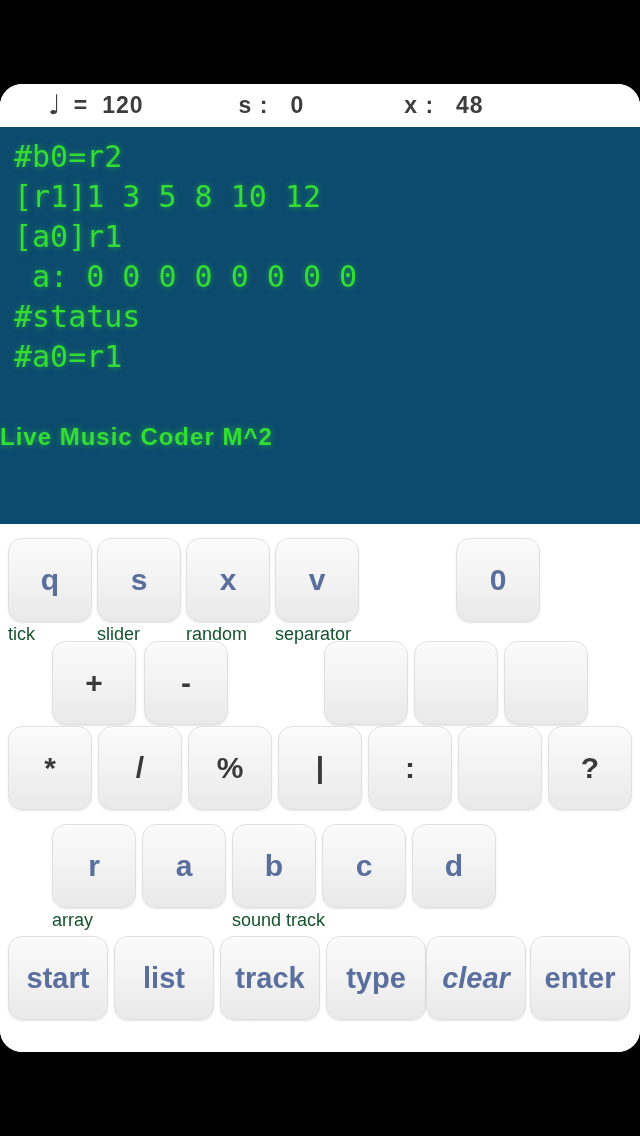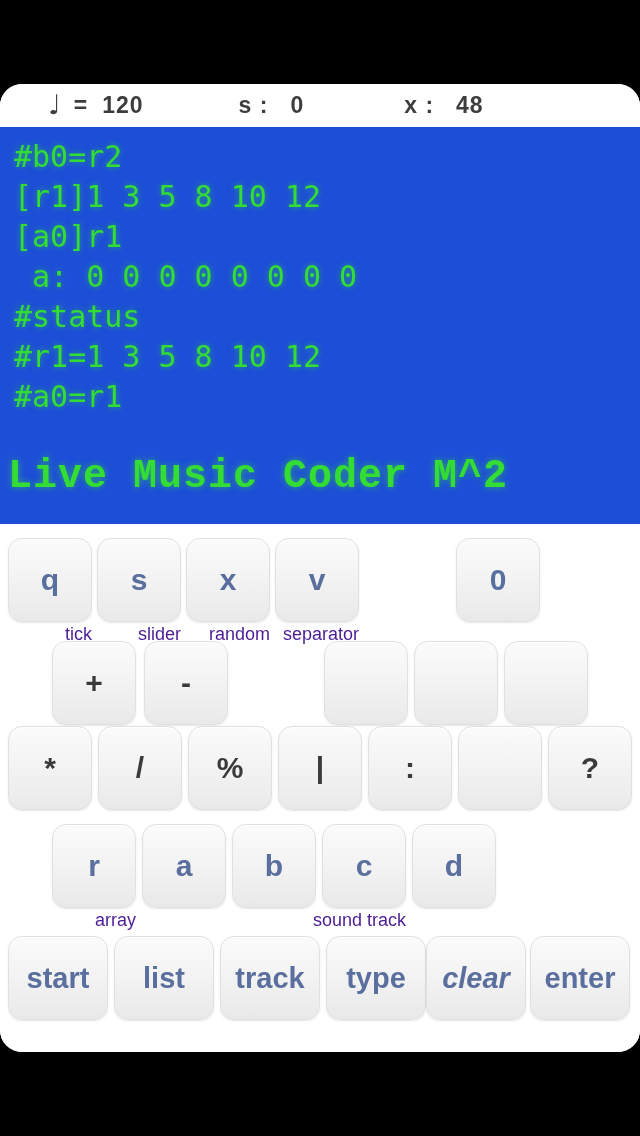--- a/index.html
+++ b/index.html
@@ -68,44 +68,44 @@
   #slider-cell { margin-left: 95px; }
   #xval-cell   { margin-left: 100px; }
 
   
   #terminal {
     position: absolute;
     left: 0;
     top: 43px;
     width: 640px;
     height: 397px;
-    background: #1d4ed8;
+    background: #0c4a6e;
     padding: 10px 0 0 0;
     box-sizing: border-box;
     overflow: hidden;
   }
   .term-line {
     font-family: "DejaVu Sans Mono", monospace;
     font-size: 30px;
     line-height: 40px;
     color: #33dd33;
     text-shadow: 0 0 6px rgba(51,221,51,0.55);
     white-space: pre;
     padding-left: 14px;
     letter-spacing: 0px;
   }
   .term-line.blank { color: transparent; text-shadow: none; }
   #term-title {
-    font-family: Liberation Mono, monospace;
-    font-size: 40px;
+    font-family: Liberation Sans, sans-serif;
+    font-size: 24px;
     line-height: 40px;
     color: #33dd33;
     text-shadow: 0 0 7px rgba(51,221,51,0.6);
     white-space: pre;
-    padding-left: 8px;
+    padding-left: 0;
     letter-spacing: 1px;
     font-weight: bold;
   }
 
   
   #keyboard {
     position: absolute;
     left: 0;
     top: 440px;
     width: 640px;
@@ -142,23 +142,23 @@
   }
   .key.blank { color: transparent; }
   .key.wide {
     width: 100px;
     font-size: 29px;
   }
   .key-sub {
     position: absolute;
     top: 86px;
     font-size: 18px;
-    color: #4c1d95;
+    color: #14532d;
     font-family: "Liberation Sans", sans-serif;
-    text-align: right;
+    text-align: left;
     white-space: nowrap;
     user-select: none;
   }
 </style>
 </head>
 <body>
 
 <div id="device">
 
   <div id="app-panel">
@@ -181,21 +181,20 @@
         <span>48</span>
       </div>
     </div>
 
     <div id="terminal">
       <div class="term-line">#b0=r2</div>
       <div class="term-line">[r1]1 3 5 8 10 12</div>
       <div class="term-line">[a0]r1</div>
       <div class="term-line"> a: 0 0 0 0 0 0 0 0</div>
       <div class="term-line">#status</div>
-      <div class="term-line">#r1=1 3 5 8 10 12</div>
       <div class="term-line">#a0=r1</div>
       <div class="term-line blank">&nbsp;</div>
       <div id="term-title">Live Music Coder M^2</div>
     </div>
 
     <div id="keyboard">
 
       <div class="key-row" style="top:14px;">
         <div class="key" style="left:8px;">q</div>
         <div class="key-sub" style="left:8px;width:84px;">tick</div>

